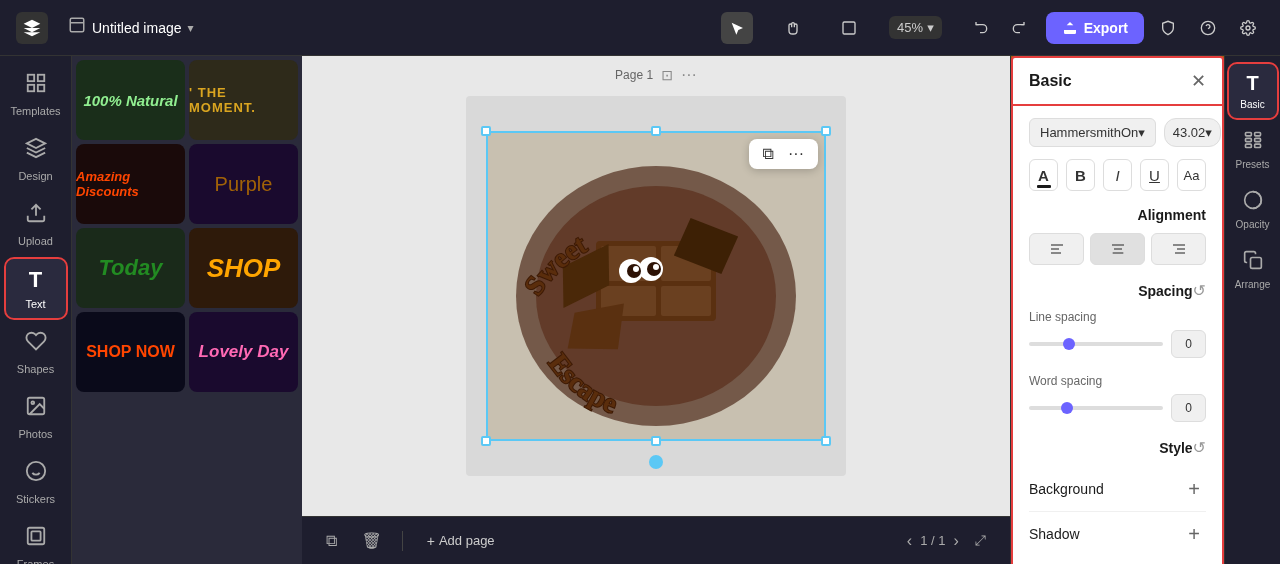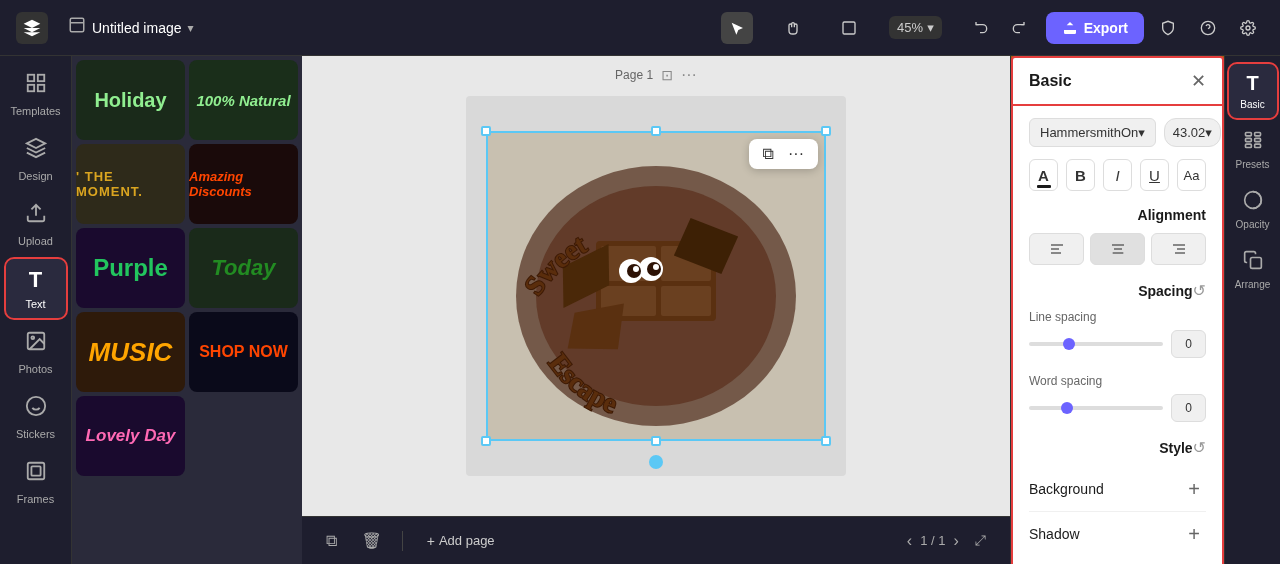--- a/index.html
+++ b/index.html
@@ -475,20 +475,28 @@
       </div>
       <span>Upload</span>
     </div>
     <div class="sidebar-icon-item active" style="outline: 2px solid #e53e3e;">
       <div class="icon" style="font-size:22px; font-weight:bold; color:#fff;">T</div>
       <span>Text</span>
     </div>
     <div class="sidebar-icon-item">
       <div class="icon">
         <svg width="22" height="22" viewBox="0 0 24 24" fill="none" stroke="currentColor" stroke-width="2">
+            <path d="M20.84 4.61a5.5 5.5 0 0 0-7.78 0L12 5.67l-1.06-1.06a5.5 5.5 0 0 0-7.78 7.78l1.06 1.06L12 21.23l7.78-7.78 1.06-1.06a5.5 5.5 0 0 0 0-7.78z"></path>
+          </svg>
+      </div>
+      <span>Shapes</span>
+    </div>
+    <div class="sidebar-icon-item">
+      <div class="icon">
+        <svg width="22" height="22" viewBox="0 0 24 24" fill="none" stroke="currentColor" stroke-width="2">
             <rect x="3" y="3" width="18" height="18" rx="2"></rect>
             <circle cx="8.5" cy="8.5" r="1.5"></circle>
             <polyline points="21,15 16,10 5,21"></polyline>
           </svg>
       </div>
       <span>Photos</span>
     </div>
     <div class="sidebar-icon-item">
       <div class="icon">
         <svg width="22" height="22" viewBox="0 0 24 24" fill="none" stroke="currentColor" stroke-width="2">
@@ -507,46 +515,43 @@
       </div>
       <span>Frames</span>
     </div>
 
   </div>
 
   <div class="templates-panel">
     <div class="template-grid">
 
 
-      <div class="template-card" style="background: #1a2a1a;">
-        <span style="color: #90ee90; font-weight: 700; font-size: 20px;">Holiday</span>
-      </div>
 
       <div class="template-card" style="background: #1a2e1a;">
         <span style="color: #90ee90; font-style: italic; font-size: 15px; font-weight: 600;">100% Natural</span>
       </div>
 
       <div class="template-card" style="background: #2e2a1a;">
         <span style="color: #daa520; font-size: 13px; font-weight: 700; letter-spacing: 1px;">' THE MOMENT.</span>
       </div>
 
       <div class="template-card" style="background: #1a0a0a;">
         <span style="color: #ff4500; font-style: italic; font-size: 13px; font-weight: 700;">Amazing Discounts</span>
       </div>
 
       <div class="template-card" style="background: #1a0a2e;">
-        <span style="color: #22c55e; font-weight: 700; font-size: 24px;">Purple</span>
+        <span style="color: #a16207; font-weight: 400; font-size: 20px;">Purple</span>
       </div>
 
       <div class="template-card" style="background: #1a2a1a;">
         <span style="color: #228b22; font-style: italic; font-size: 22px; font-weight: 700;">Today</span>
       </div>
 
       <div class="template-card" style="background: #2e1a0a;">
-        <span style="color: #ffa500; font-weight: 900; font-size: 26px; font-style: italic;">MUSIC</span>
+        <span style="color: #ffa500; font-weight: 900; font-size: 26px; font-style: italic;">SHOP</span>
       </div>
 
       <div class="template-card" style="background: #0a0a1a;">
         <span style="color: #ff4500; font-weight: 900; font-size: 16px;">SHOP NOW</span>
       </div>
 
       <div class="template-card" style="background: #1a0a2e;">
         <span style="color: #ff69b4; font-style: italic; font-size: 17px; font-weight: 700;">Lovely Day</span>
       </div>
     </div>

